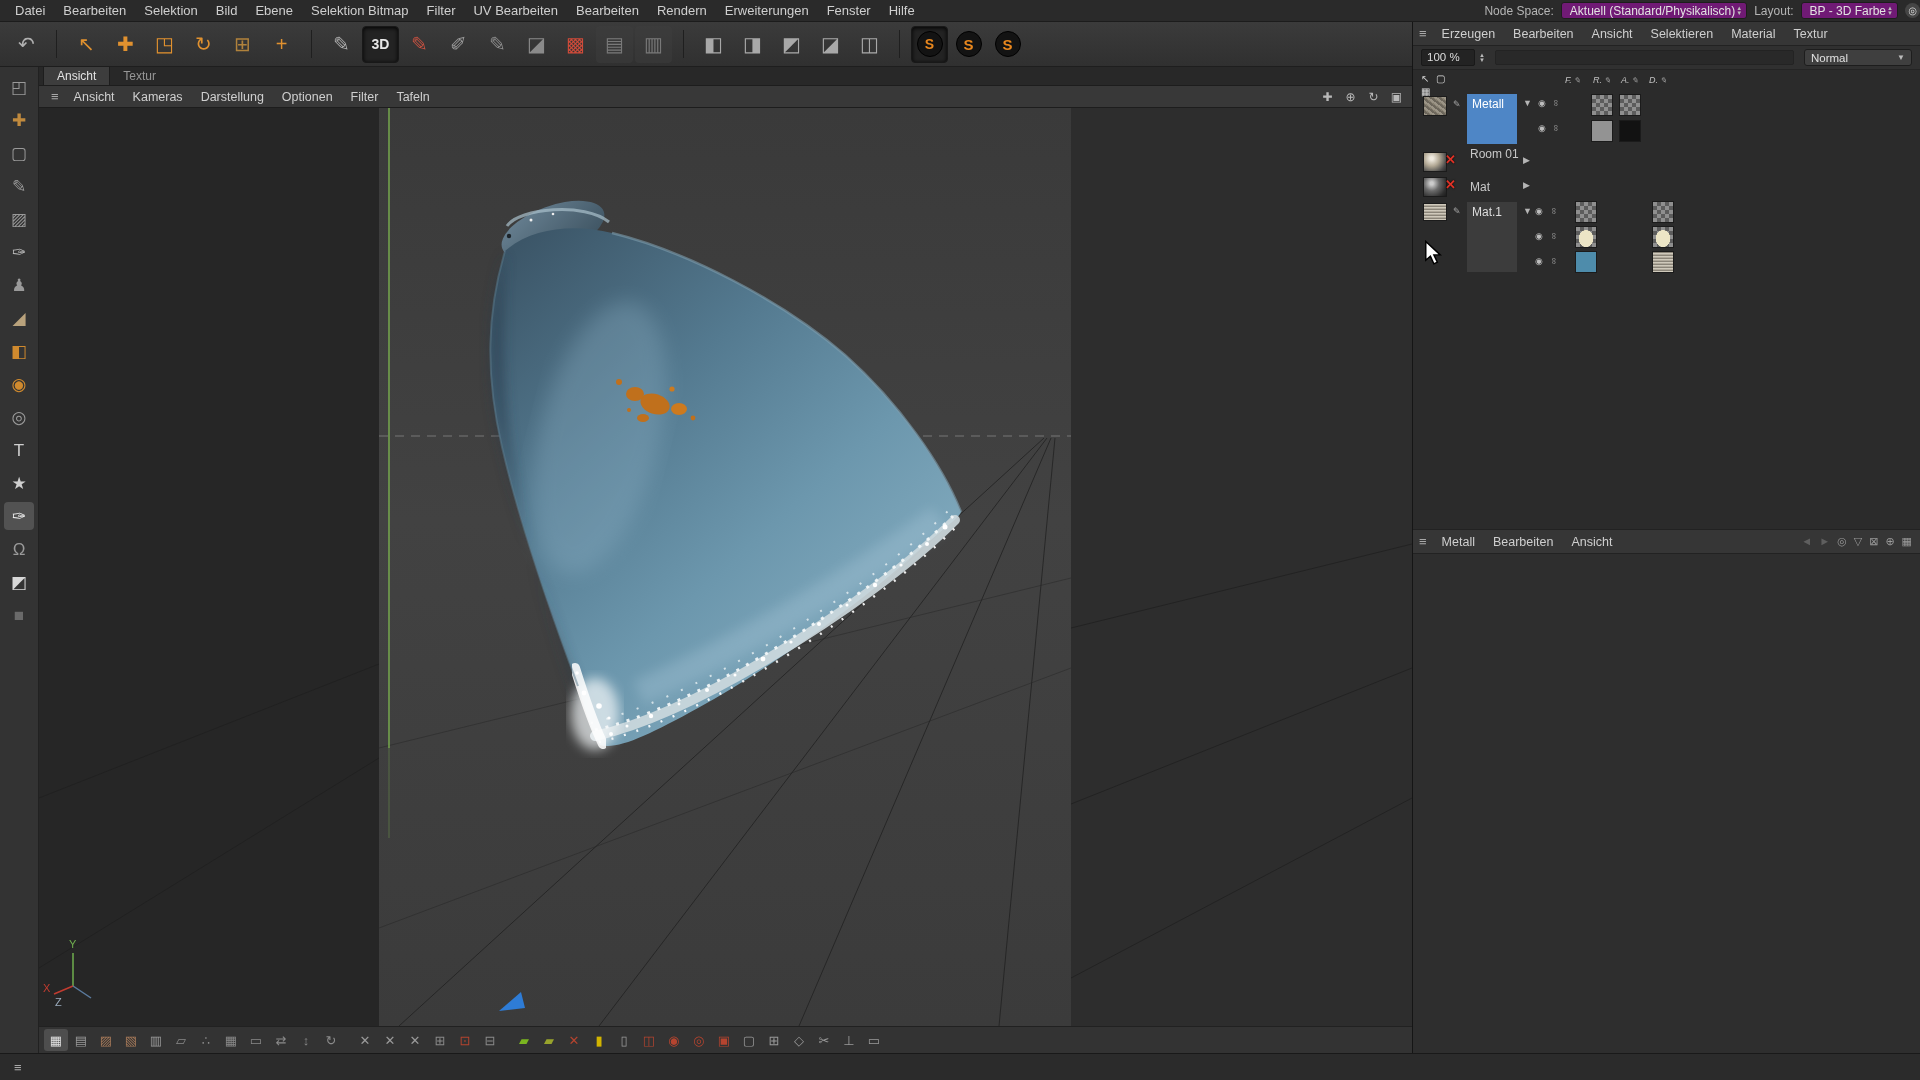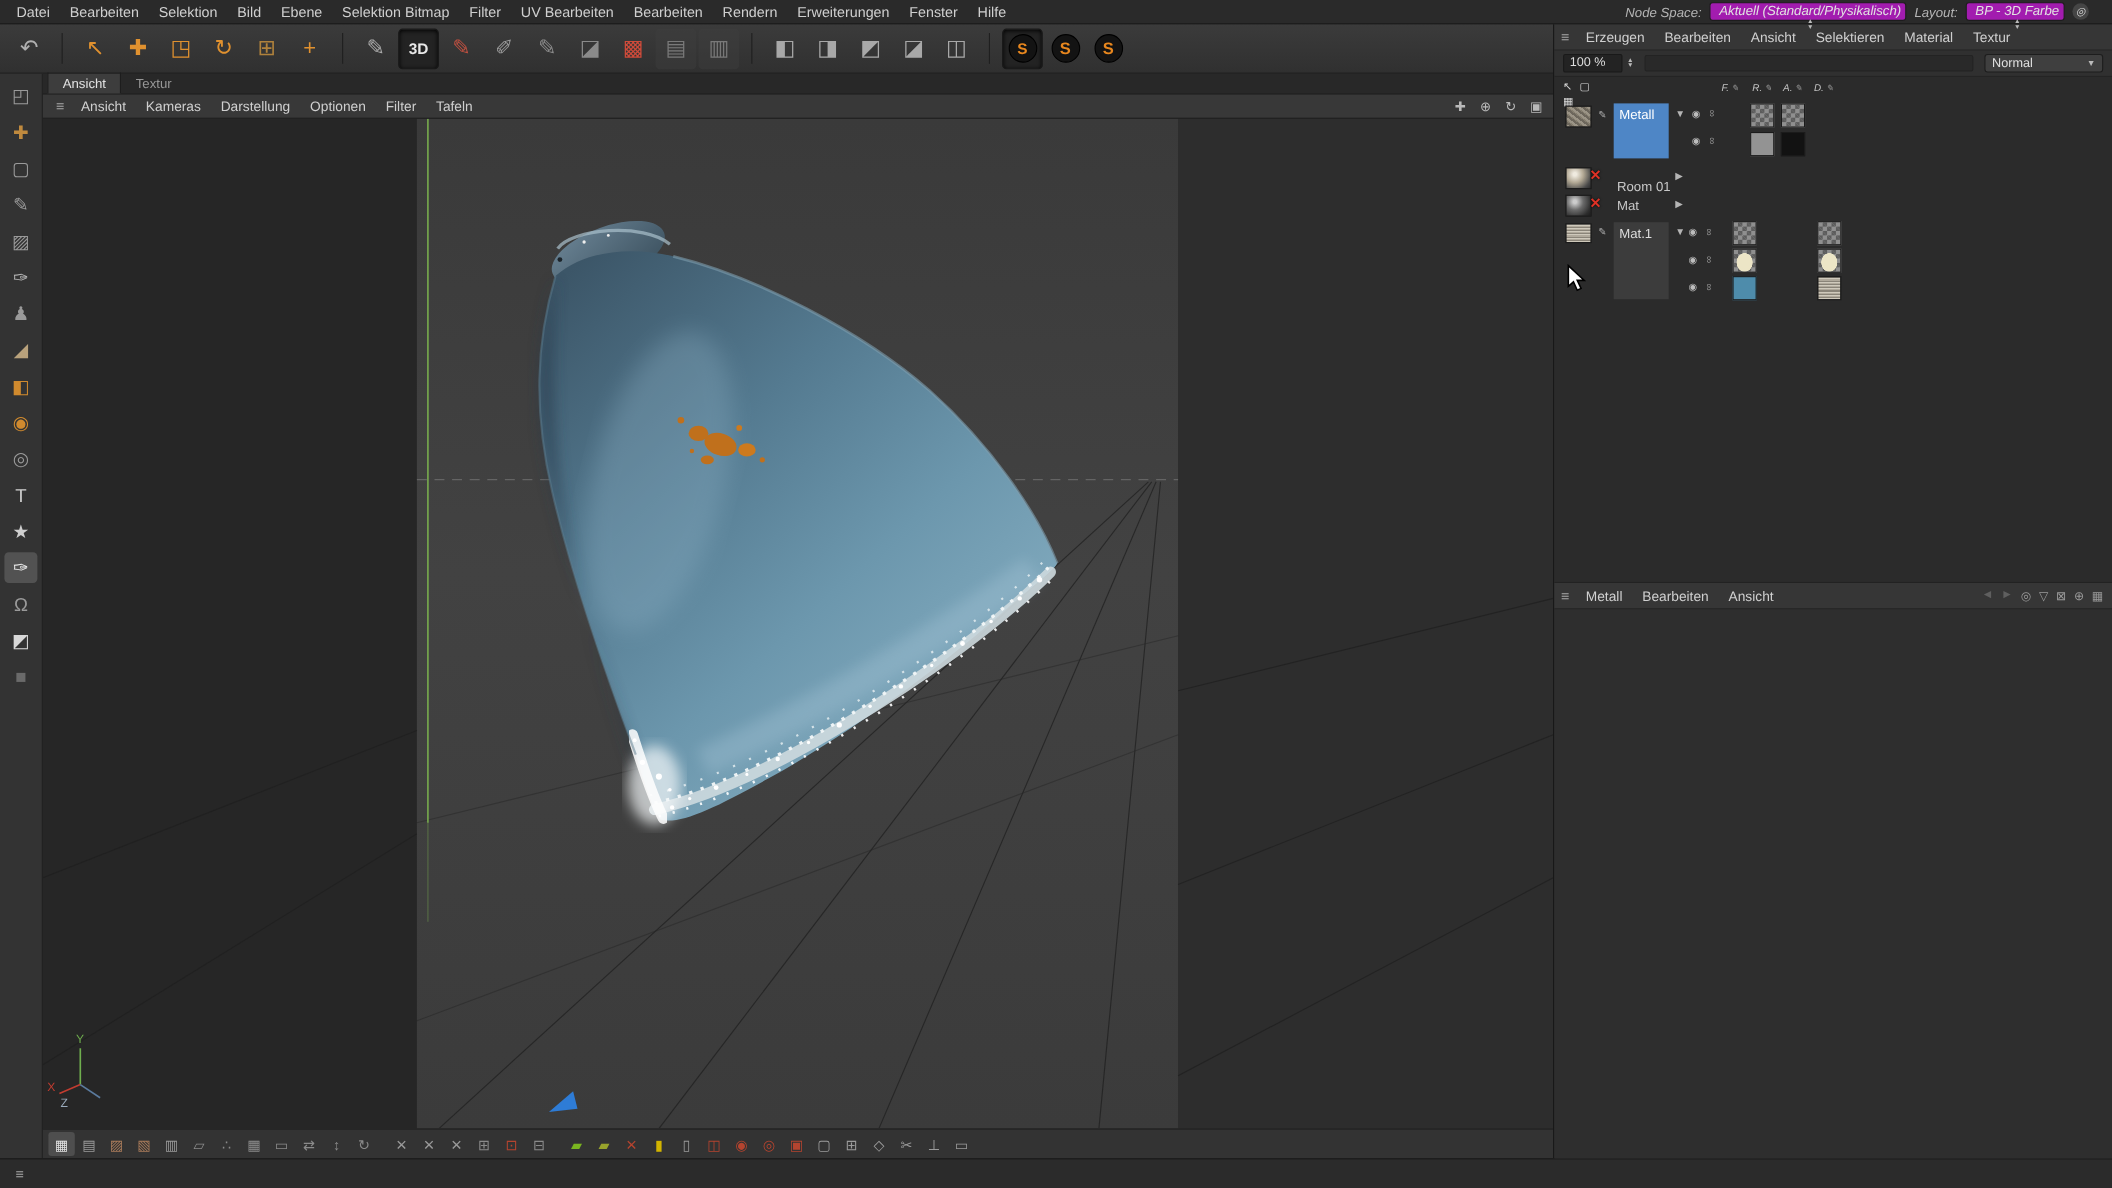--- a/index.html
+++ b/index.html
@@ -8,24 +8,24 @@
     background:#2d2d2d; color:#c9c9c9;
     font-family:"Liberation Sans", sans-serif; font-size:13px;
     position:relative; cursor:default;
   }
   
   #menubar { position:absolute; left:0; top:0; width:1920px; height:22px;
     background:#2a2a2a; border-bottom:1px solid #1c1c1c;
     display:flex; align-items:center; padding-left:6px; z-index:5; }
   #menubar .menu-item { padding:0 9px; white-space:nowrap; color:#cfcfcf; }
   .menu-item.highlight { color:#e0912f; }
-  #menubar-right { margin-left:auto; display:flex; align-items:center; gap:7px; padding-right:21px; font-size:12px;font-style:italic; }
+  #menubar-right { margin-left:auto; display:flex; align-items:center; gap:7px; padding-right:0; font-size:12px; }
   .dd-label { color:#b5b5b5; }
-  .dropdown { background:#a21caf; border:1px solid #1d1d1d; border-radius:3px;
-    height:17px; display:flex; align-items:center; gap:1px; padding:0 4px 0 8px; color:#e2e2e2;flex-direction:column; }
+  .dropdown { background:#701a75; border:1px solid #1d1d1d; border-radius:3px;
+    height:17px; display:flex; align-items:center; gap:1px; padding:0 4px 0 8px; color:#e2e2e2; }
   .dd-stepper { display:flex; flex-direction:column; line-height:5px; font-size:6px; color:#bbb; }
   .circle-icon { width:15px; height:15px; border-radius:50%; background:#454545;
     display:flex; align-items:center; justify-content:center; font-size:10px; color:#ddd; }
   
   #toolbar { position:absolute; left:0; top:22px; width:1412px; height:45px;
     background:linear-gradient(#3b3b3b,#303030); border-bottom:1px solid #1e1e1e;
     display:flex; align-items:center; padding-left:8px; gap:2px; }
   .tool-icon { width:37px; height:37px; border-radius:4px; flex:0 0 auto;
     display:flex; align-items:center; justify-content:center; }
   .tool-icon .glyph { font-size:20px; color:#b5b5b5; line-height:1; }
@@ -630,21 +630,21 @@
     <span class="linkico" style="left:140px;top:28px">∞</span>
     <span class="eye" style="left:125px;top:53px">◉</span>
     <span class="linkico" style="left:140px;top:53px">∞</span>
     <div class="lthumb checker" style="left:178px;top:24px"></div>
     <div class="lthumb checker" style="left:206px;top:24px"></div>
     <div class="lthumb solid-gray" style="left:178px;top:50px"></div>
     <div class="lthumb solid-black" style="left:206px;top:50px"></div>
 
     <div class="mat-thumb sphere" style="left:10px;top:82px"></div>
     <span class="delx" style="left:32px;top:82px">✕</span>
-    <span class="mat-name-plain" style="left:57px;top:93px">Room 01</span>
+    <span class="mat-name-plain" style="left:57px;top:77px">Room 01</span>
     <span class="tri" style="left:110px;top:85px">▶</span>
 
     <div class="mat-thumb sphere dark" style="left:10px;top:107px"></div>
     <span class="delx" style="left:32px;top:107px">✕</span>
     <span class="mat-name-plain" style="left:57px;top:110px">Mat</span>
     <span class="tri" style="left:110px;top:110px">▶</span>
 
     <div class="mat-thumb noise2" style="left:10px;top:133px;height:18px"></div>
     <span class="mini-pencil" style="left:40px;top:136px">✎</span>
     <div class="mat-label tall" style="left:54px;top:132px;height:70px">

